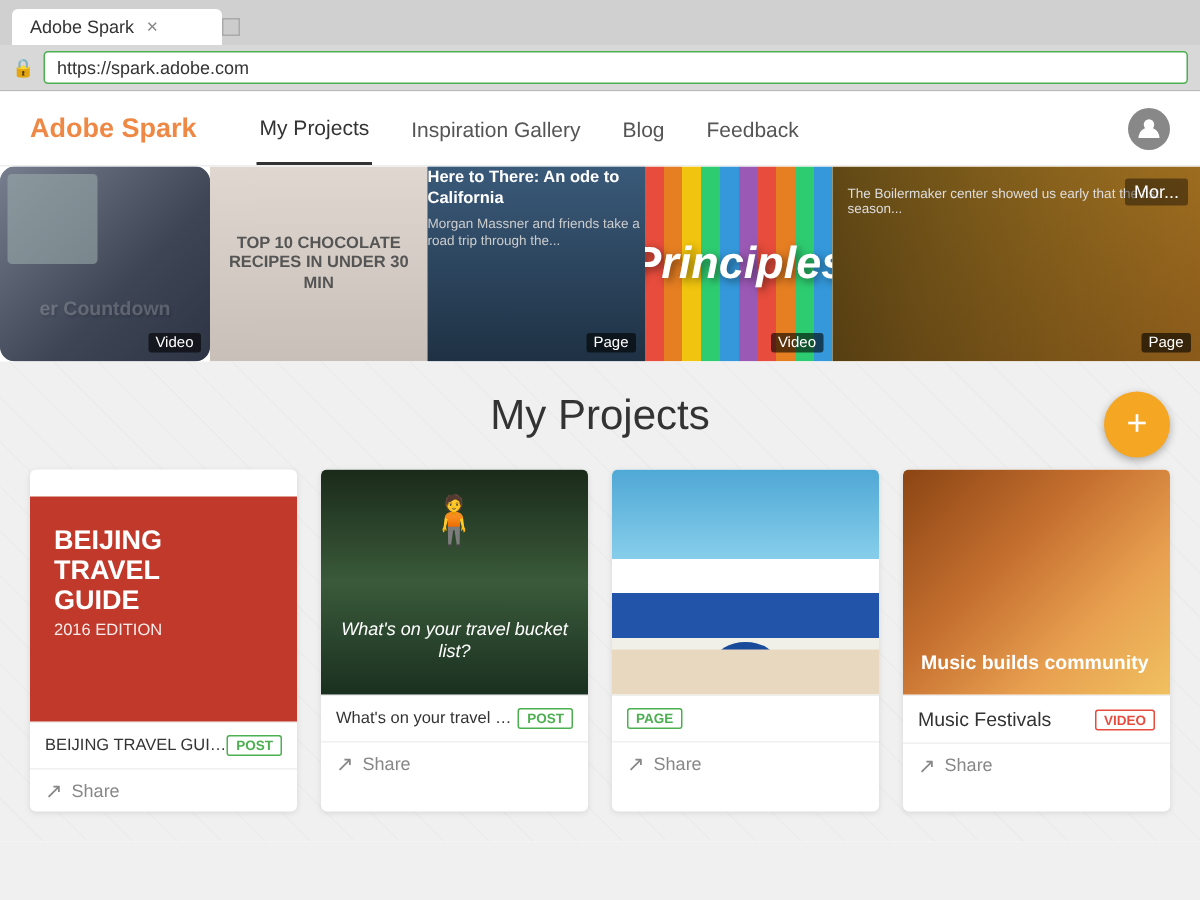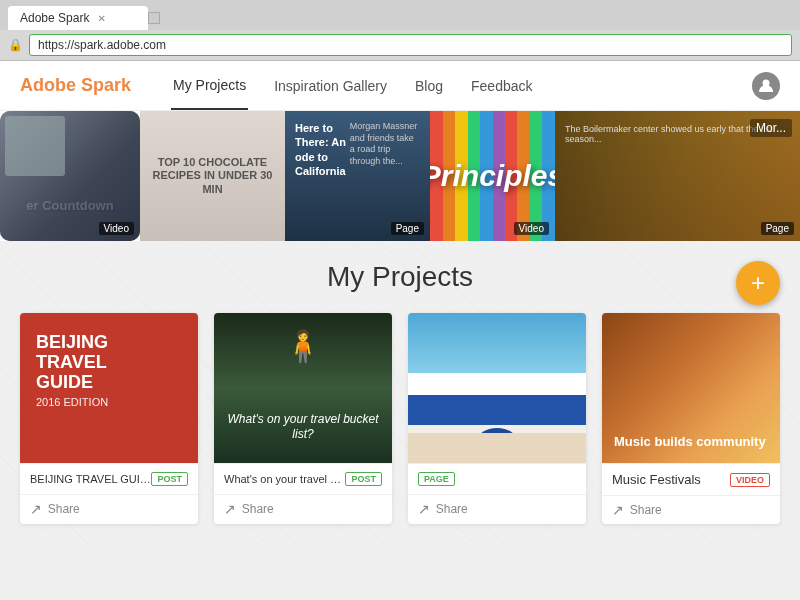--- a/index.html
+++ b/index.html
@@ -31,21 +31,21 @@
     .banner-item { flex: 0 0 auto; position: relative; overflow: hidden; }
     .banner-badge { position: absolute; bottom: 6px; right: 6px; background: rgba(0,0,0,0.6); color: #fff; font-size: 10px; padding: 1px 5px; border-radius: 2px; }
 
     
     .bi-1 { width: 140px; background: #7a8a9a; }
     .bi-2 { width: 145px; background: #c8c0b8; }
     .bi-3 { width: 145px; background: #3a5a7a; }
     .bi-4 { width: 125px; background: #e8a050; }
     .bi-5 { width: 160px; background: #5a4a3a; flex: 1; }
     .bi-2-content { display: flex; flex-direction: column; justify-content: center; align-items: center; height: 100%; text-align: center; padding: 10px; }
-    .bi-3-content { display: flex; flex-direction: row; justify-content: center; padding: 10px; color: #fff; font-size: 10px; line-height: 1.3; }
+    .bi-3-content { display: flex; flex-direction: column; justify-content: center; color: #fff; font-size: 10px; line-height: 1.3; }
     .bi-4-content { display: flex; align-items: center; justify-content: center; height: 100%; }
 
     
     .crayon-bg { background: linear-gradient(to right, #e74c3c 10%, #e67e22 10% 20%, #f1c40f 20% 30%, #2ecc71 30% 40%, #3498db 40% 50%, #9b59b6 50% 60%, #e74c3c 60% 70%, #e67e22 70% 80%, #2ecc71 80% 90%, #3498db 90%); }
     .basketball-bg { background: linear-gradient(135deg, #c0902a 0%, #8a5a1a 100%); }
 
     
     .main { background: #f5f5f5; padding: 20px; position: relative; }
     .section-title { text-align: center; font-size: 28px; font-weight: 300; color: #333; margin-bottom: 20px; }
     .add-btn { position: absolute; top: 20px; right: 20px; width: 44px; height: 44px; border-radius: 50%; background: #f5a623; color: #fff; font-size: 24px; display: flex; align-items: center; justify-content: center; cursor: pointer; box-shadow: 0 2px 6px rgba(0,0,0,0.3); }
@@ -57,21 +57,21 @@
     .project-title { font-size: 12px; color: #333; flex: 1; }
     .project-type-badge { font-size: 9px; padding: 1px 5px; border-radius: 2px; border: 1px solid; font-weight: bold; text-transform: uppercase; }
     .badge-post { color: #4CAF50; border-color: #4CAF50; }
     .badge-page { color: #4CAF50; border-color: #4CAF50; }
     .badge-video { color: #e74c3c; border-color: #e74c3c; }
     .share-row { padding: 6px 10px; display: flex; align-items: center; gap: 6px; border-top: 1px solid #f0f0f0; }
     .share-icon { color: #888; font-size: 14px; }
     .share-text { font-size: 12px; color: #888; cursor: pointer; }
 
     
-    .thumb-beijing { background: #c0392b; padding: 20px 16px; color: #fff; }
+    .thumb-beijing { background: #c0392b; padding: 20px 16px; color: #fff; margin-top: 18px; }
     .thumb-beijing h3 { font-size: 18px; font-weight: 900; line-height: 1.1; text-transform: uppercase; }
     .thumb-beijing p { font-size: 11px; margin-top: 4px; opacity: 0.9; }
 
     .thumb-bucket { background: linear-gradient(to bottom, #2a4a2a 0%, #4a6a4a 50%, #1a3a1a 100%); display: flex; align-items: flex-end; justify-content: center; padding-bottom: 20px; }
     .thumb-bucket-text { color: #fff; text-align: center; font-size: 12px; font-style: italic; }
 
     .thumb-music { background: linear-gradient(to right, #8B4513 0%, #D2691E 50%, #FFD700 100%); display: flex; align-items: flex-end; padding: 10px; }
 
     
     .main-bg { background-color: #f0f0f0; background-image: repeating-linear-gradient(45deg, transparent, transparent 20px, rgba(200,200,200,0.1) 20px, rgba(200,200,200,0.1) 21px); }

